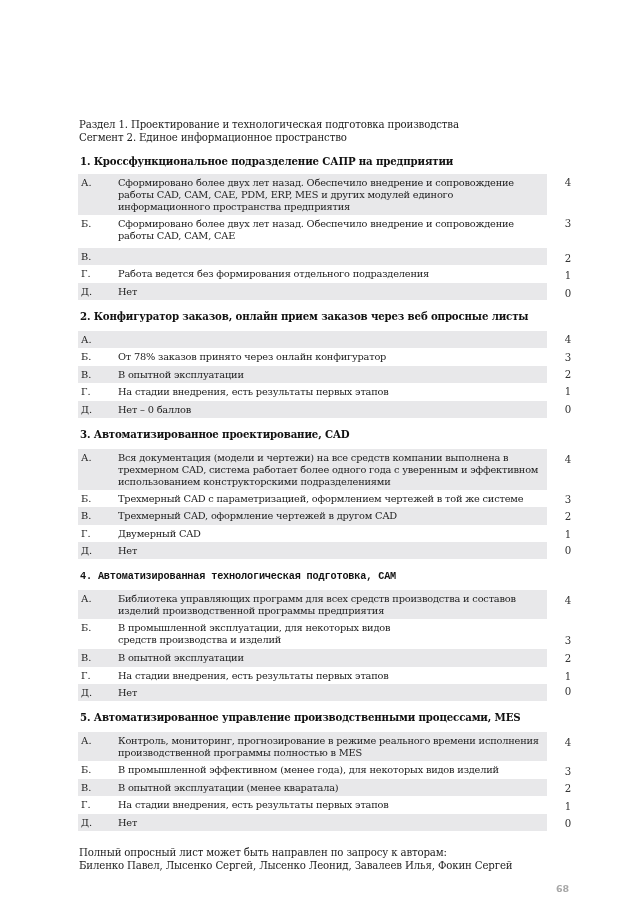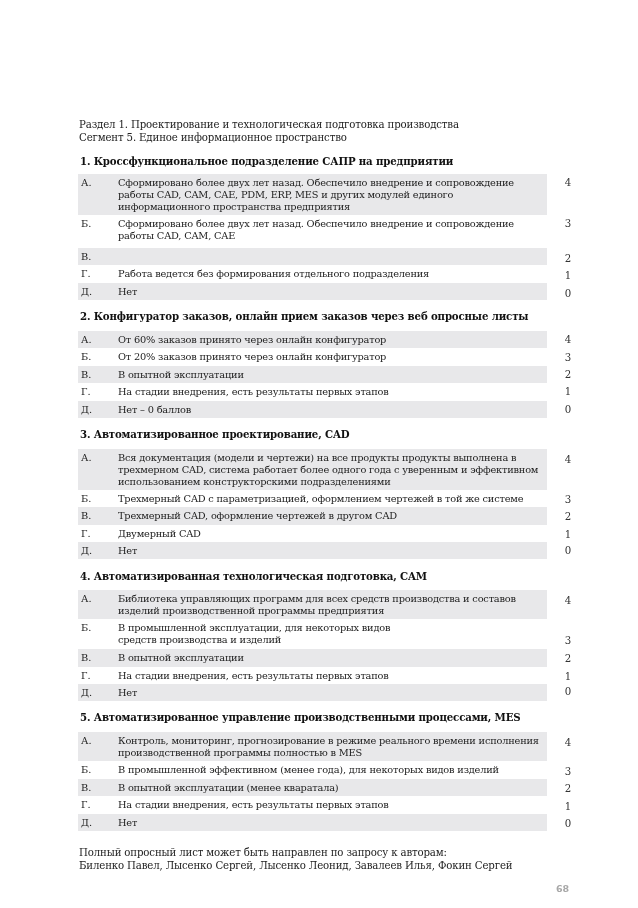--- a/index.html
+++ b/index.html
@@ -48,21 +48,21 @@
       font-family: "DejaVu Sans", "Liberation Sans", sans-serif;
     }
   </style>
 </head>
 <body>
 
 <div class="page">
 
   <div class="header">
     <div>Раздел 1. Проектирование и технологическая подготовка производства</div>
-    <div>Сегмент 5. Единое информационное пространство</div>
+    <div>Сегмент 2. Единое информационное пространство</div>
   </div>
 
   <div class="section-title" style="top:147px;text-align:center;">1. Кроссфункциональное подразделение САПР на предприятии</div>
   <div class="row shade" style="top:166px;height:41px;">
     <span class="letter">А.</span>
     <span class="text">Сформировано более двух лет назад. Обеспечило внедрение и сопровождение работы CAD, CAM, CAE, PDM, ERP, MES и других модулей единого информационного пространства предприятия</span>
   </div>
   <div class="score" style="top:169px;">4</div>
 
   <div class="row" style="top:207px;height:33px;">
@@ -84,27 +84,26 @@
 
   <div class="row shade" style="top:275px;height:17px;">
     <span class="letter">Д.</span>
     <span class="text">Нет</span>
   </div>
   <div class="score" style="top:280px;">0</div>
 
   <div class="section-title" style="top:302px;">2. Конфигуратор заказов, онлайн прием заказов через веб опросные листы</div>
   <div class="row shade" style="top:323px;height:17px;">
     <span class="letter">А.</span>
-    <span class="text">От 60% заказов принято через онлайн конфигуратор</span>
   </div>
   <div class="score" style="top:326px;">4</div>
 
   <div class="row" style="top:340px;height:18px;">
     <span class="letter">Б.</span>
-    <span class="text">От 20% заказов принято через онлайн конфигуратор</span>
+    <span class="text">От 78% заказов принято через онлайн конфигуратор</span>
   </div>
   <div class="score" style="top:344px;">3</div>
 
   <div class="row shade" style="top:358px;height:17px;">
     <span class="letter">В.</span>
     <span class="text">В опытной эксплуатации</span>
   </div>
   <div class="score" style="top:361px;">2</div>
 
   <div class="row" style="top:375px;height:18px;">
@@ -115,21 +114,21 @@
 
   <div class="row shade" style="top:393px;height:17px;">
     <span class="letter">Д.</span>
     <span class="text">Нет – 0 баллов</span>
   </div>
   <div class="score" style="top:396px;">0</div>
 
   <div class="section-title" style="top:420px;">3. Автоматизированное проектирование, CAD</div>
   <div class="row shade" style="top:441px;height:41px;">
     <span class="letter">А.</span>
-    <span class="text">Вся документация (модели и чертежи) на все продукты продукты выполнена в трехмерном CAD, система работает более одного года с уверенным и эффективном использованием конструкторскими подразделениями</span>
+    <span class="text">Вся документация (модели и чертежи) на все средств компании выполнена в трехмерном CAD, система работает более одного года с уверенным и эффективном использованием конструкторскими подразделениями</span>
   </div>
   <div class="score" style="top:446px;">4</div>
 
   <div class="row" style="top:482px;height:17px;">
     <span class="letter">Б.</span>
     <span class="text">Трехмерный CAD с параметризацией, оформлением чертежей в той же системе</span>
   </div>
   <div class="score" style="top:486px;">3</div>
 
   <div class="row shade" style="top:499px;height:18px;">
@@ -143,21 +142,21 @@
     <span class="text">Двумерный CAD</span>
   </div>
   <div class="score" style="top:521px;">1</div>
 
   <div class="row shade" style="top:534px;height:17px;">
     <span class="letter">Д.</span>
     <span class="text">Нет</span>
   </div>
   <div class="score" style="top:537px;">0</div>
 
-  <div class="section-title" style="top:562px;">4. Автоматизированная технологическая подготовка, CAM</div>
+  <div class="section-title" style="top:562px;font-family:Liberation Mono, monospace;">4. Автоматизированная технологическая подготовка, CAM</div>
   <div class="row shade" style="top:582px;height:29px;">
     <span class="letter">А.</span>
     <span class="text">Библиотека управляющих программ для всех средств производства и составов изделий производственной программы предприятия</span>
   </div>
   <div class="score" style="top:587px;">4</div>
 
   <div class="row" style="top:611px;height:30px;">
     <span class="letter">Б.</span>
     <span class="text" style="width:290px;">В промышленной эксплуатации, для некоторых видов средств производства и изделий</span>
   </div>

